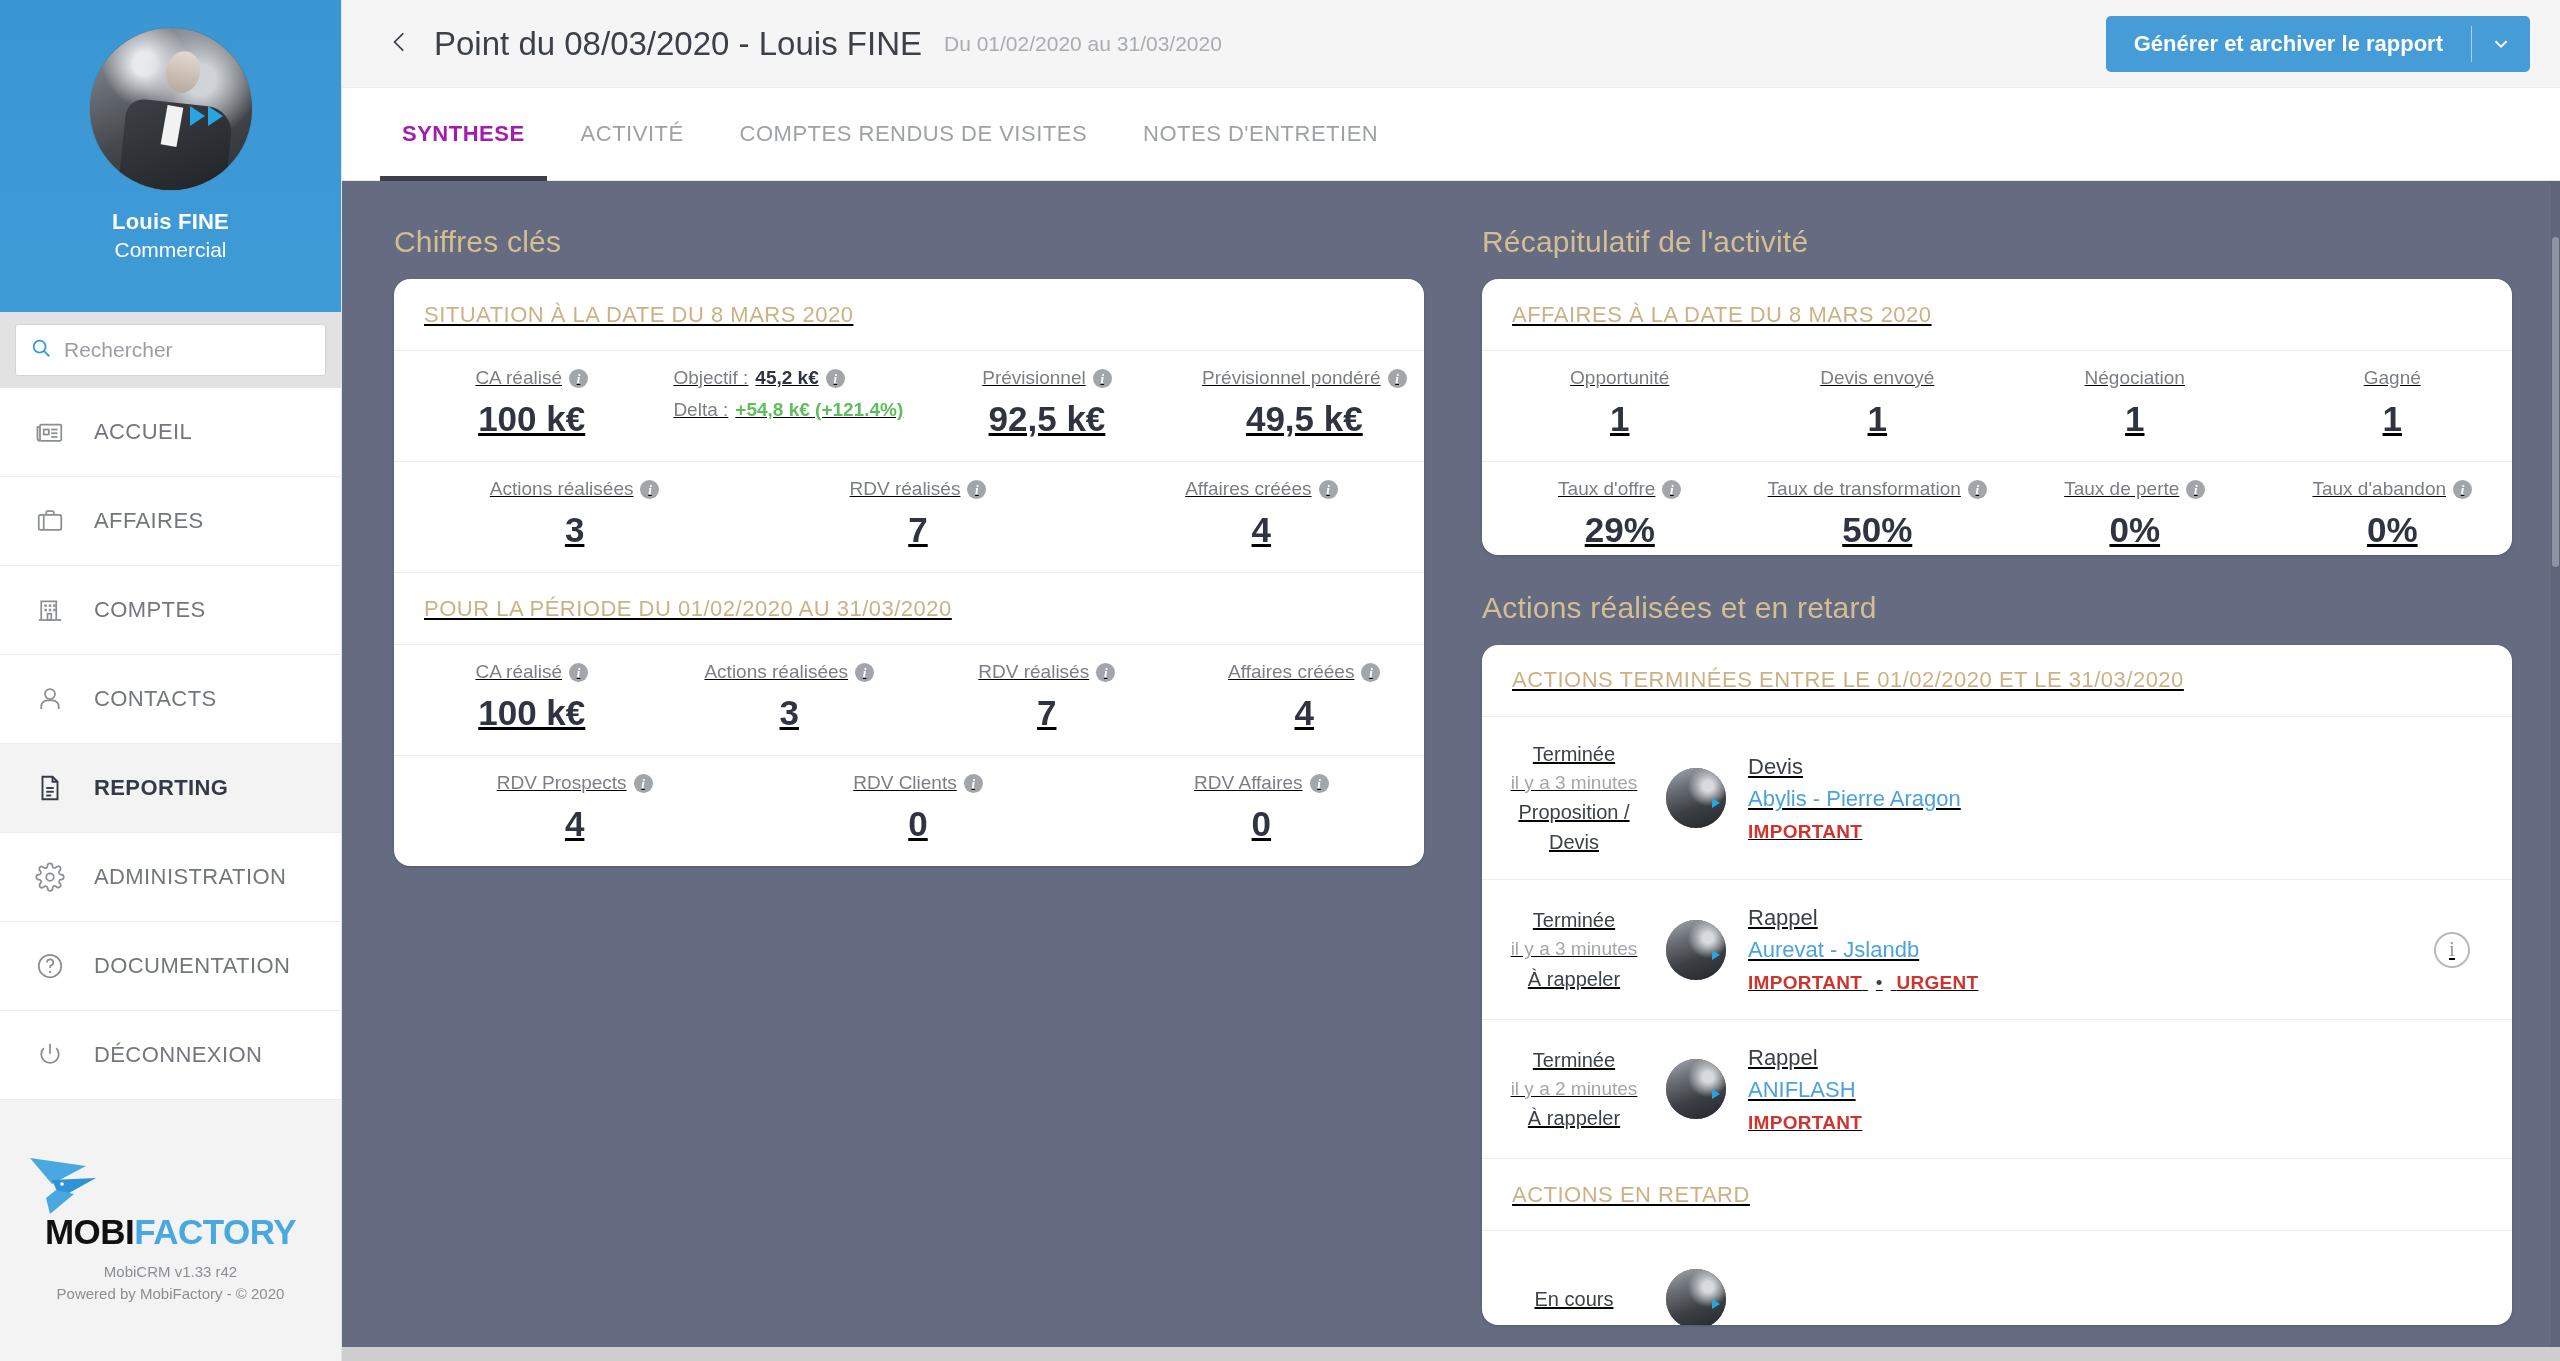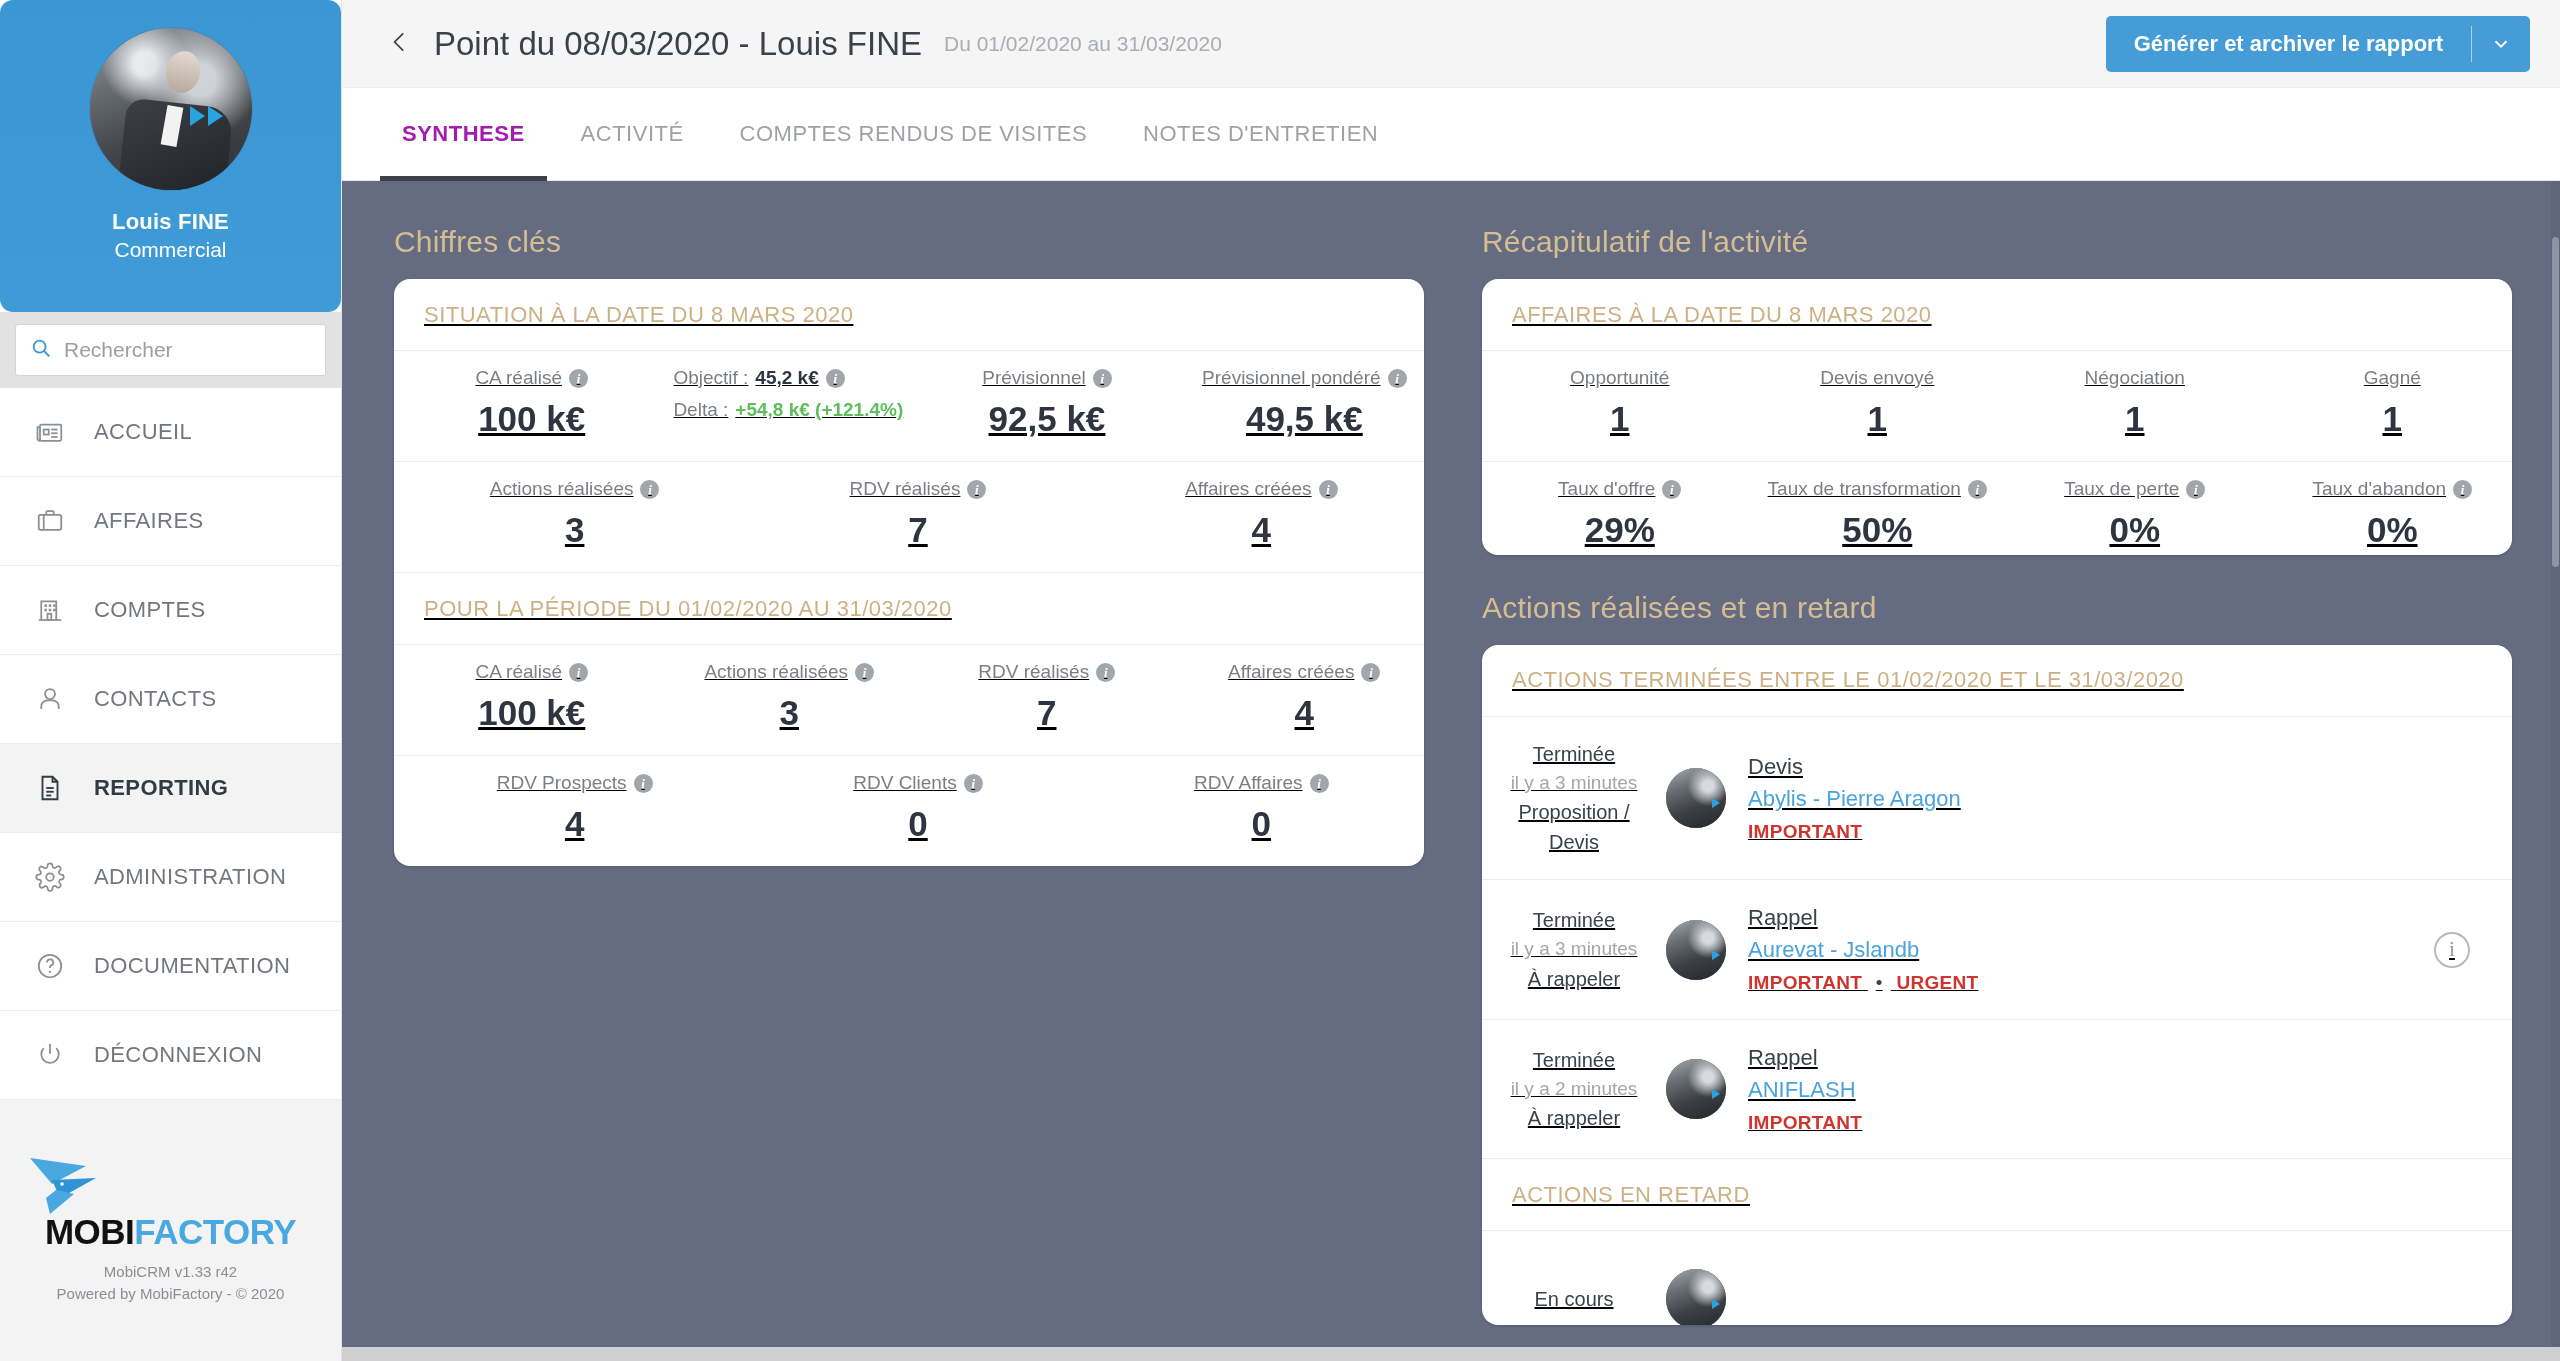--- a/index.html
+++ b/index.html
@@ -18,21 +18,20 @@
     display: flex; flex-direction: column;
     flex: 0 0 342px;
     border-right: 1px solid #e3e3e3;
     position: relative; z-index: 5;
   }
   .profile {
     background: linear-gradient(180deg,#3a97d4 0%,#3f9bd6 100%);
     padding: 28px 0 22px 0;
     text-align: center;
     height: 312px;
-    border-radius: 13px;
   }
   .avatar-big {
     width: 162px; height: 162px; border-radius: 50%;
     margin: 0 auto 18px auto;
     overflow: hidden;
     background: #6d7076;
     position: relative;
     box-shadow: 0 0 0 1px rgba(0,0,0,.06);
   }
   .avatar-big .ph {

